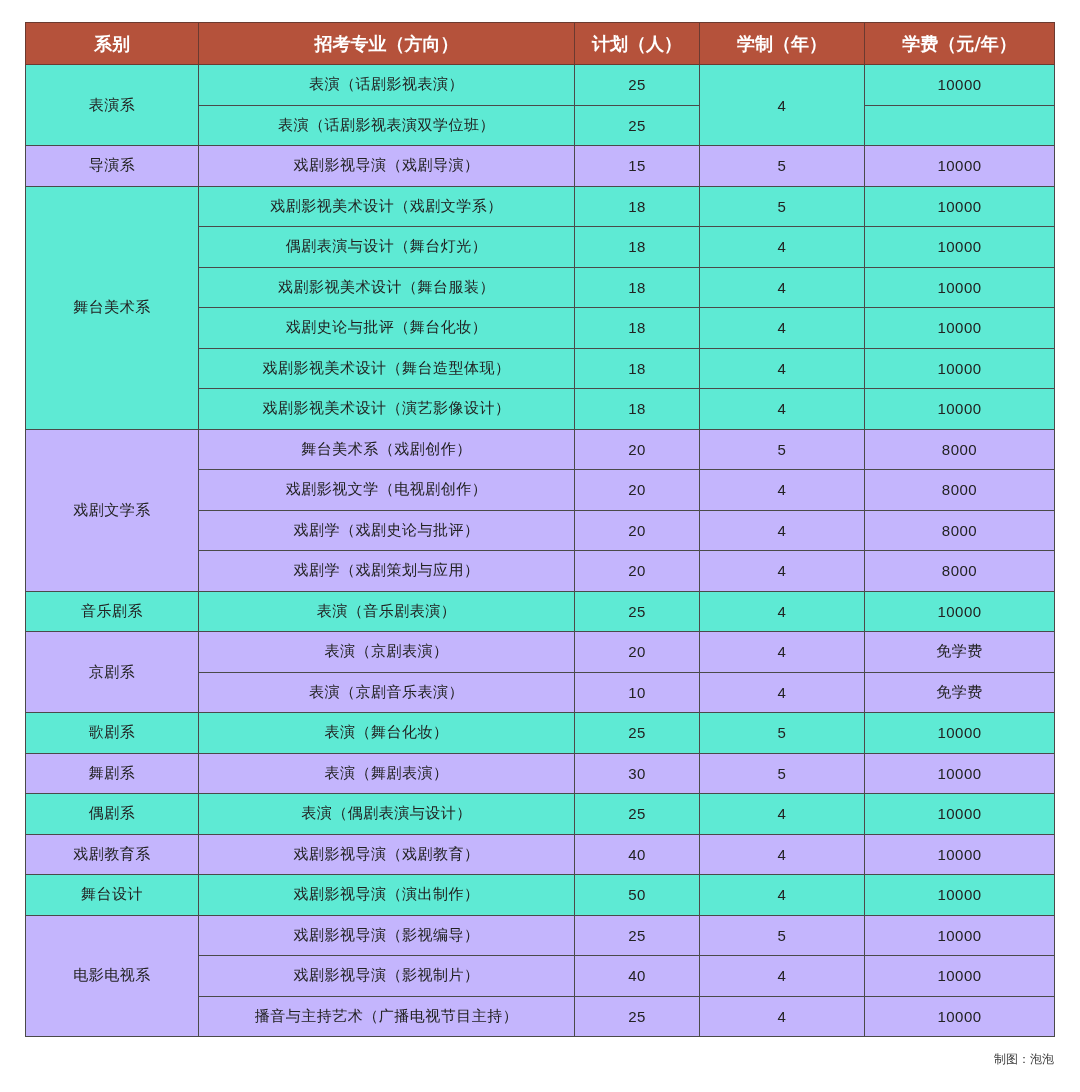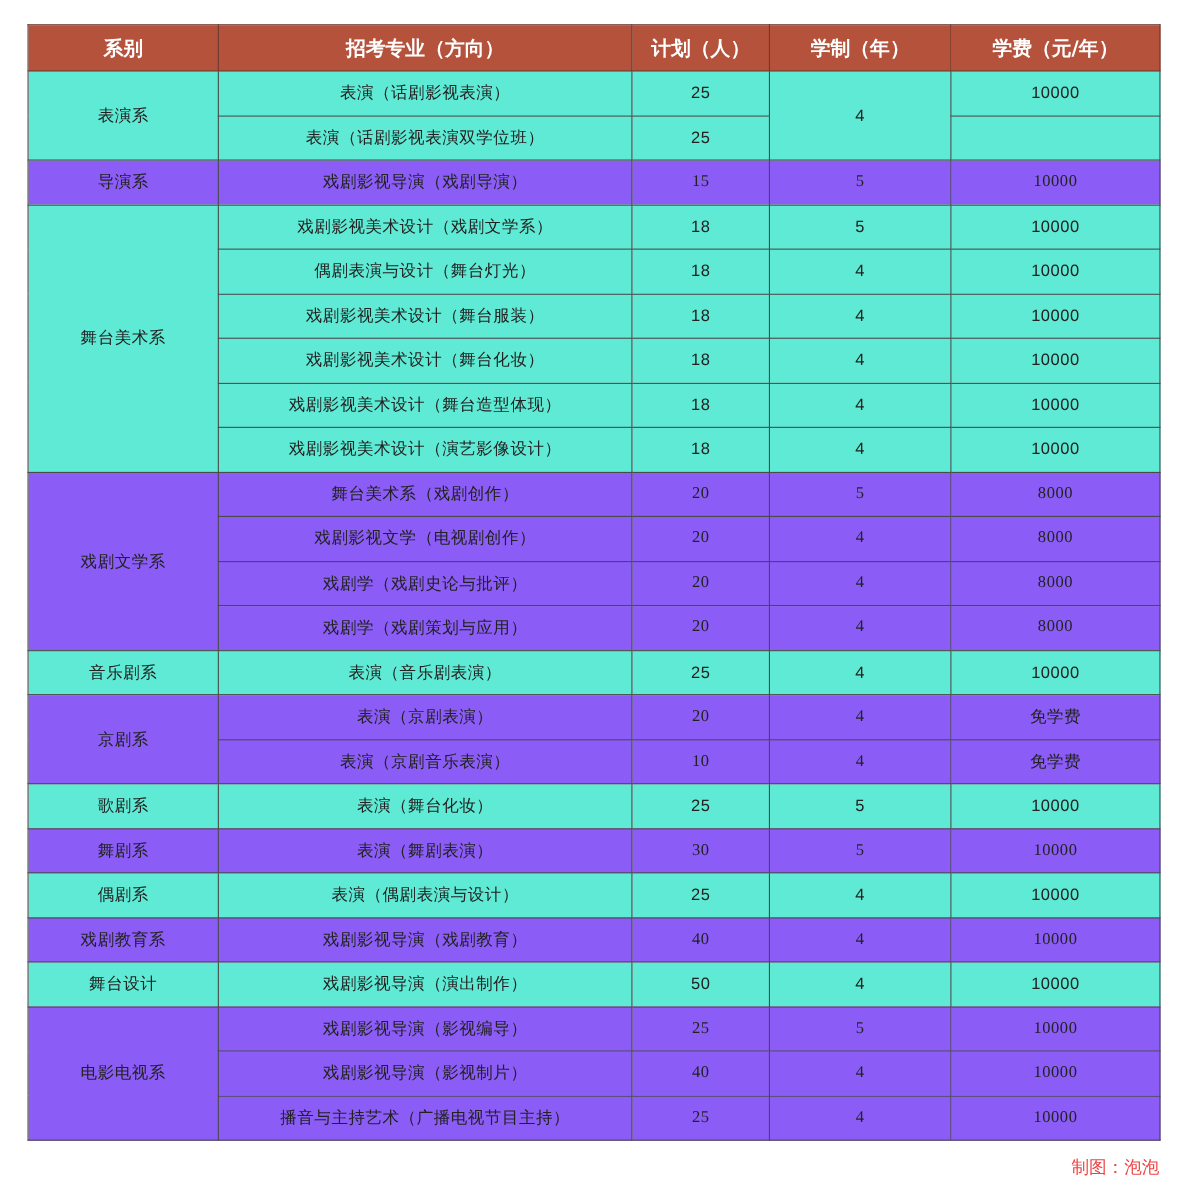--- a/index.html
+++ b/index.html
@@ -19,24 +19,24 @@
     font-size: 18px; height: 41px; border: 1px solid #6b3a30;
     text-align: center; vertical-align: middle; padding: 0; margin-left: 40px;
   }
   table.admit td {
     font-size: 15px; height: 39.5px; border: 1.5px solid #4a4a4a;
     text-align: center; vertical-align: middle; padding: 0;
     letter-spacing: 0.5px;
   }
   td.num { font-family: "Liberation Sans", sans-serif; font-size: 16px; letter-spacing: 0; }
   tr.w td { background: #5eead4; }
-  tr.p td { background: #8b5cf6; font-family: Liberation Serif, serif; }
+  tr.p td { background: #c4b5fd; }
   .credit {
     position: absolute; right: 26px; top: 1051px;
-    font-size: 16px; color: #ef4444;
+    font-size: 12px; color: #404040;
   }
 </style>
 </head>
 <body>
 
 <table class="admit">
   <colgroup>
     <col class="c0">
       <col class="c1">
       <col class="c2">
@@ -88,21 +88,21 @@
       <td class="num">4</td>
       <td class="num">10000</td>
     </tr>
     <tr class="w">
       <td>戏剧影视美术设计（舞台服装）</td>
       <td class="num">18</td>
       <td class="num">4</td>
       <td class="num">10000</td>
     </tr>
     <tr class="w">
-      <td>戏剧影视美术设计（舞台化妆）</td>
+      <td>戏剧史论与批评（舞台化妆）</td>
       <td class="num">18</td>
       <td class="num">4</td>
       <td class="num">10000</td>
     </tr>
     <tr class="w">
       <td>戏剧影视美术设计（舞台造型体现）</td>
       <td class="num">18</td>
       <td class="num">4</td>
       <td class="num">10000</td>
     </tr>

